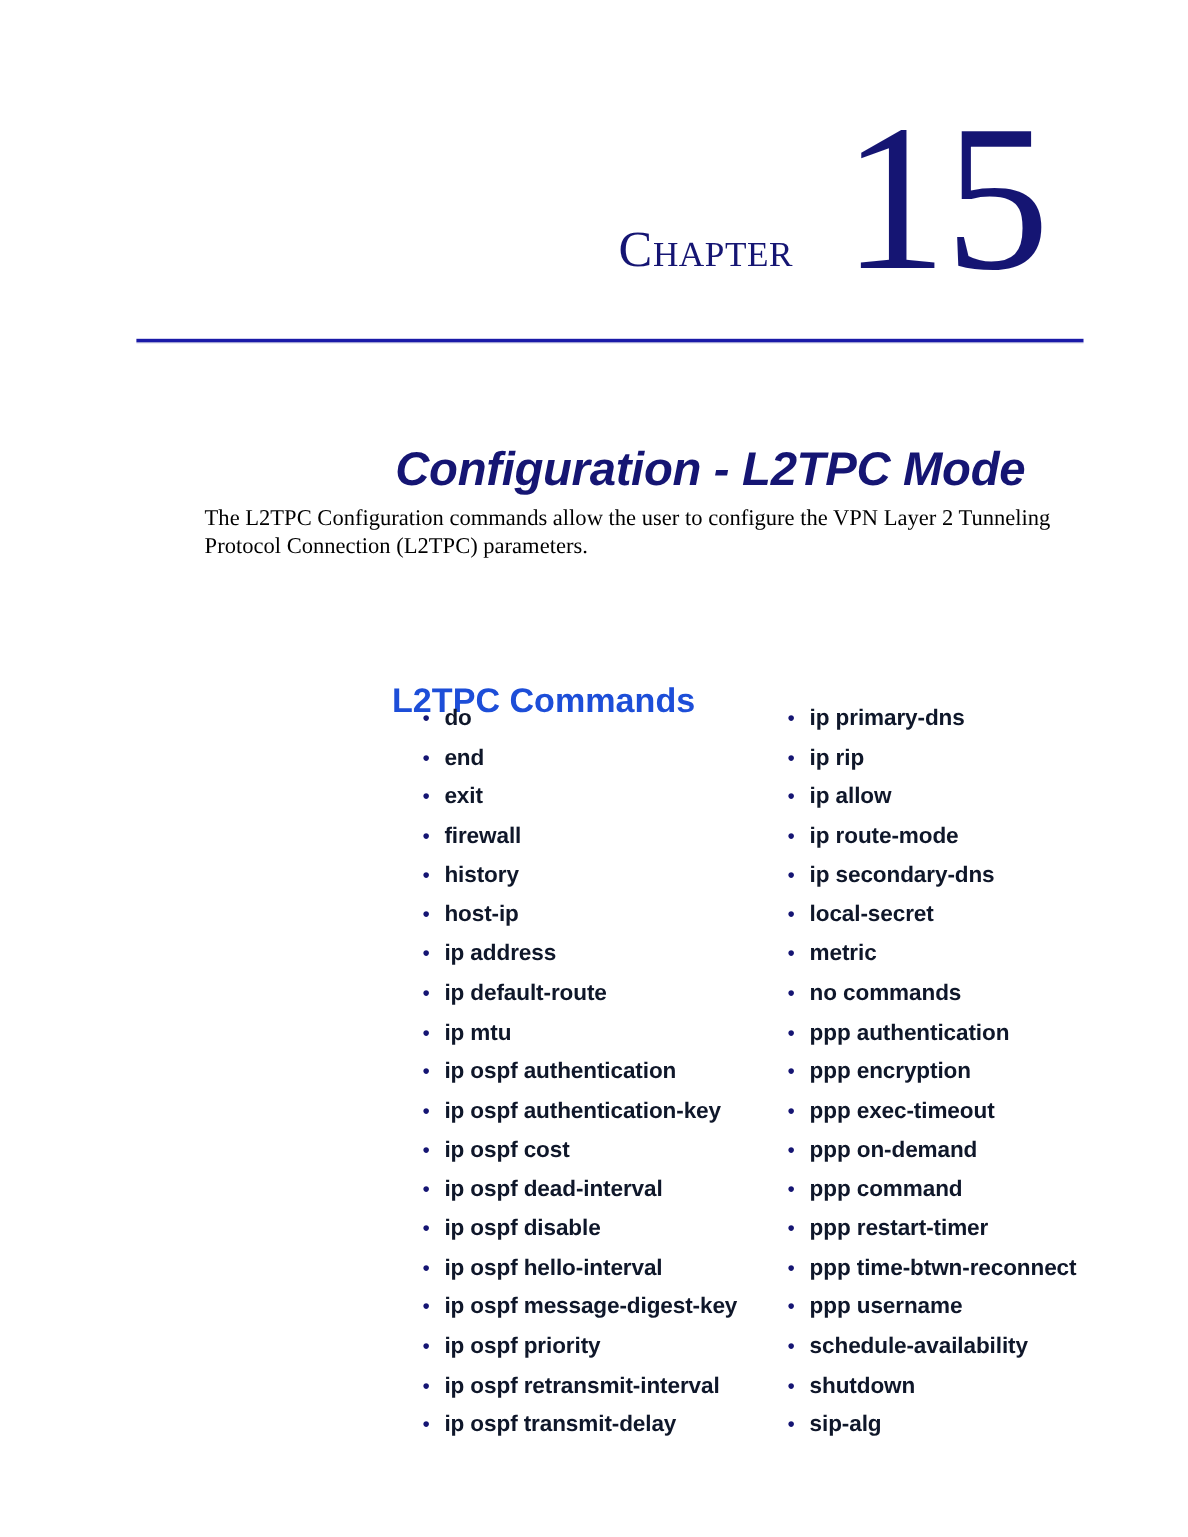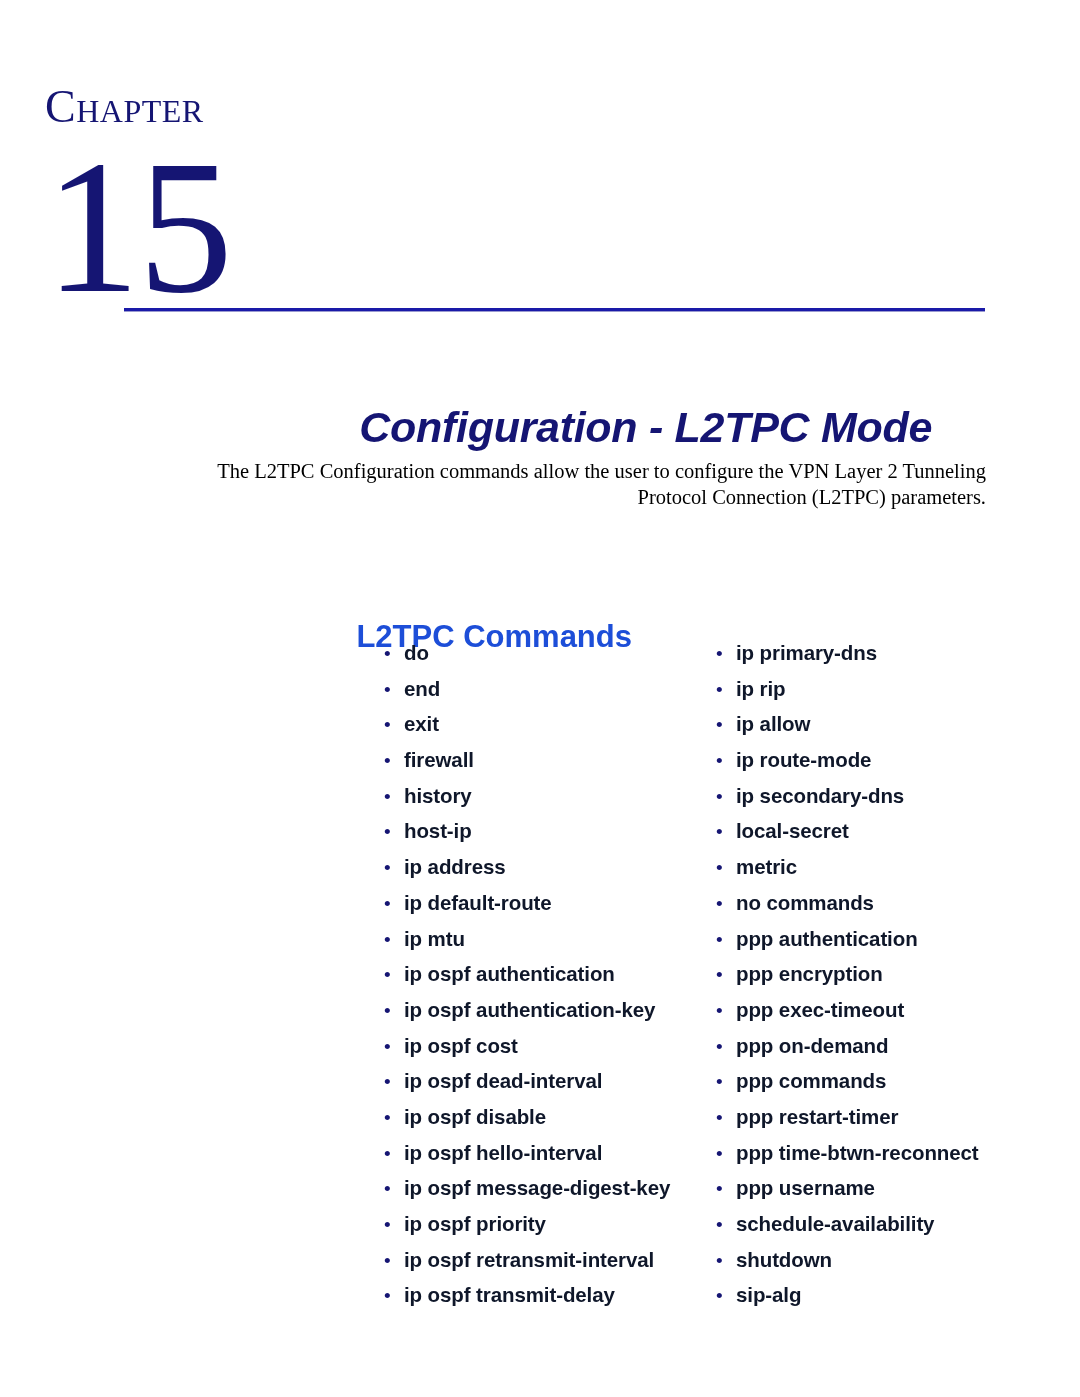--- a/index.html
+++ b/index.html
@@ -18,22 +18,21 @@
 
   
   #chapter-header {
     position: absolute;
     left: 0;
     top: 86px;
     width: 952px;
     height: 170px;
     display: flex;
     align-items: baseline;
-    justify-content: space-between;
-    flex-direction: column;
+    justify-content: flex-end;
   }
   #chapter-word {
     font-family: "Liberation Serif", "DejaVu Serif", serif;
     font-size: 46px;
     font-variant: small-caps;
     letter-spacing: 0.5px;
     color: #151573;
     line-height: 1;
     position: relative;
     top: -2px;
@@ -80,21 +79,21 @@
     left: 186px;
     top: 458px;
     width: 800px;
   }
   #intro p {
     margin: 0 0 12px 0;
     font-family: "Liberation Serif", "DejaVu Serif", serif;
     font-size: 20.5px;
     line-height: 26px;
     color: #000000;
-    text-align: right;
+    text-align: left;
   }
   #intro p:last-child { margin-bottom: 0; }
   #intro b { font-weight: bold; }
 
   
   #section-heading {
     position: absolute;
     left: 120px;
     top: 593px;
     width: 512px;
@@ -292,21 +291,21 @@
       <div class="command-item">
         <span class="command-bullet">•</span>
         <span class="command-label">ppp exec-timeout</span>
       </div>
       <div class="command-item">
         <span class="command-bullet">•</span>
         <span class="command-label">ppp on-demand</span>
       </div>
       <div class="command-item">
         <span class="command-bullet">•</span>
-        <span class="command-label">ppp commands</span>
+        <span class="command-label">ppp command</span>
       </div>
       <div class="command-item">
         <span class="command-bullet">•</span>
         <span class="command-label">ppp restart-timer</span>
       </div>
       <div class="command-item">
         <span class="command-bullet">•</span>
         <span class="command-label">ppp time-btwn-reconnect</span>
       </div>
       <div class="command-item">

